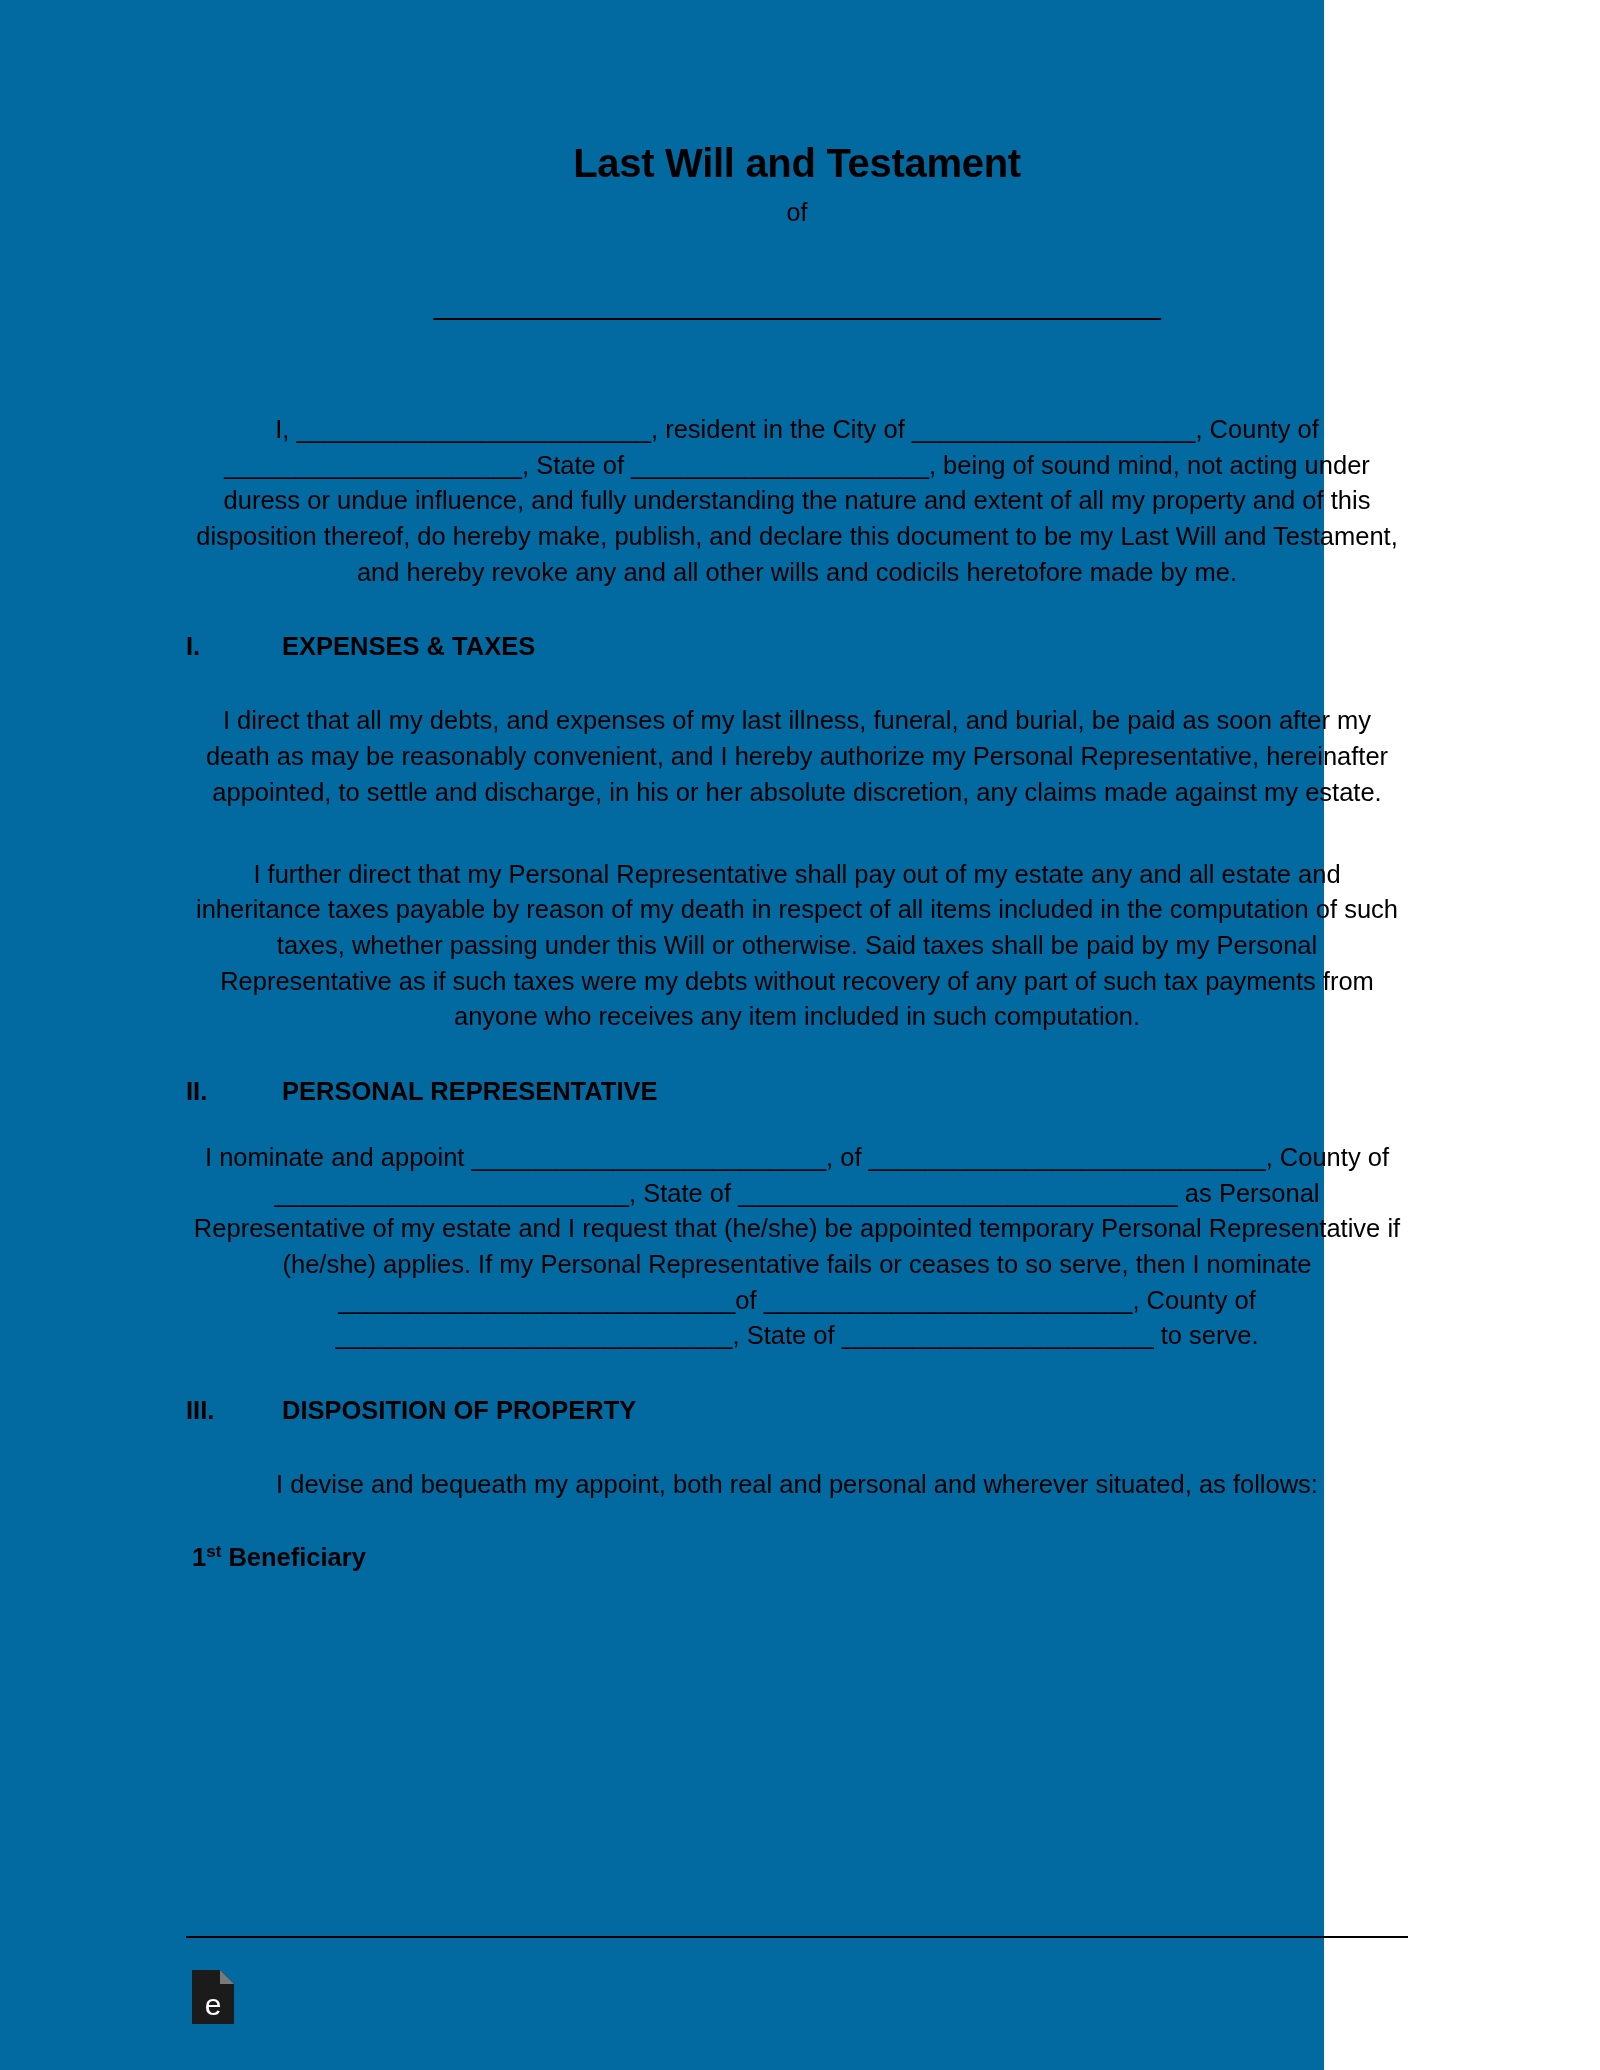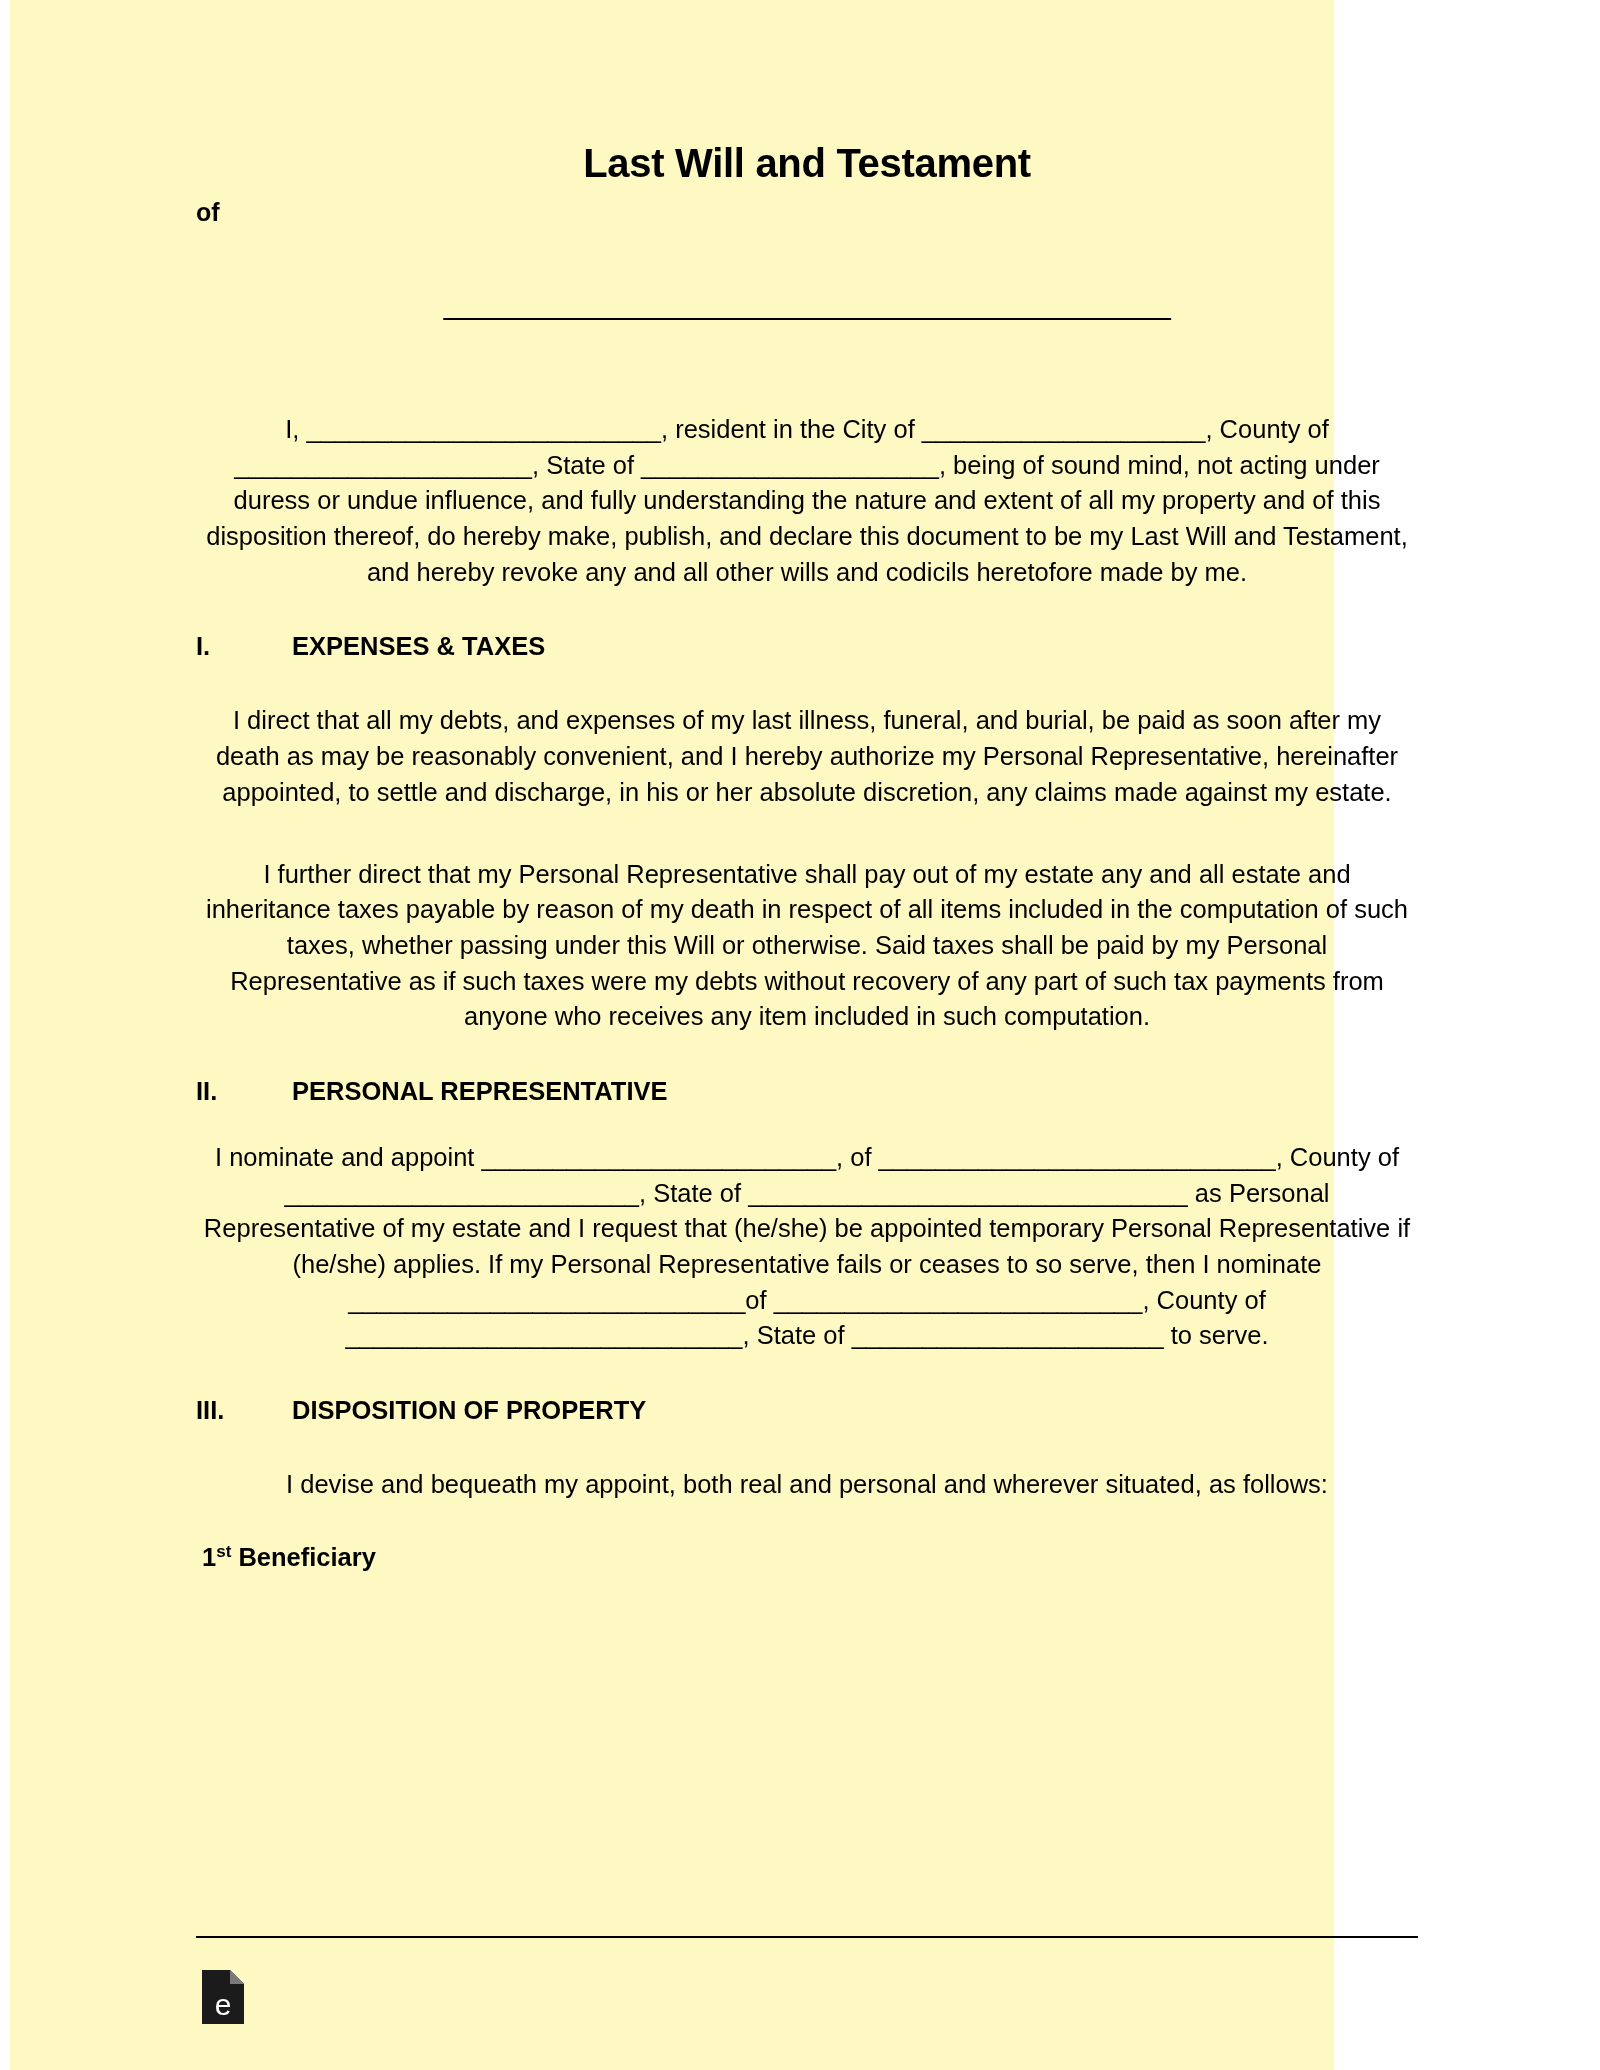--- a/index.html
+++ b/index.html
@@ -10,43 +10,43 @@
   body {
     width: 1600px;
     height: 2070px;
     font-family: "Liberation Sans", sans-serif;
     color: #000000;
     position: relative;
     overflow: hidden;
   }
   .page {
     position: absolute;
-    left: 10px; top: 0;
+    left: 0; top: 0;
     width: 1324px;
     height: 2070px;
-    background: #fef9c3;
+    background: #0369a1;
   }
   .content {
     position: absolute;
     left: 186px;
     top: 0;
     width: 1222px;
   }
   .doc-title {
     text-align: center;
     font-size: 40px;
     font-weight: bold;
     margin-top: 140px;
     line-height: 1.15;
     letter-spacing: -0.3px;
   }
   .doc-subtitle {
-    text-align: left;
+    text-align: center;
     font-size: 25px;
-    font-weight: bold;
+    font-weight: normal;
     margin-top: 12px;
   }
   .name-line-wrap {
     text-align: center;
     margin-top: 58px;
   }
   .name-line {
     display: inline-block;
     font-size: 32px;
     letter-spacing: -0.5px;

